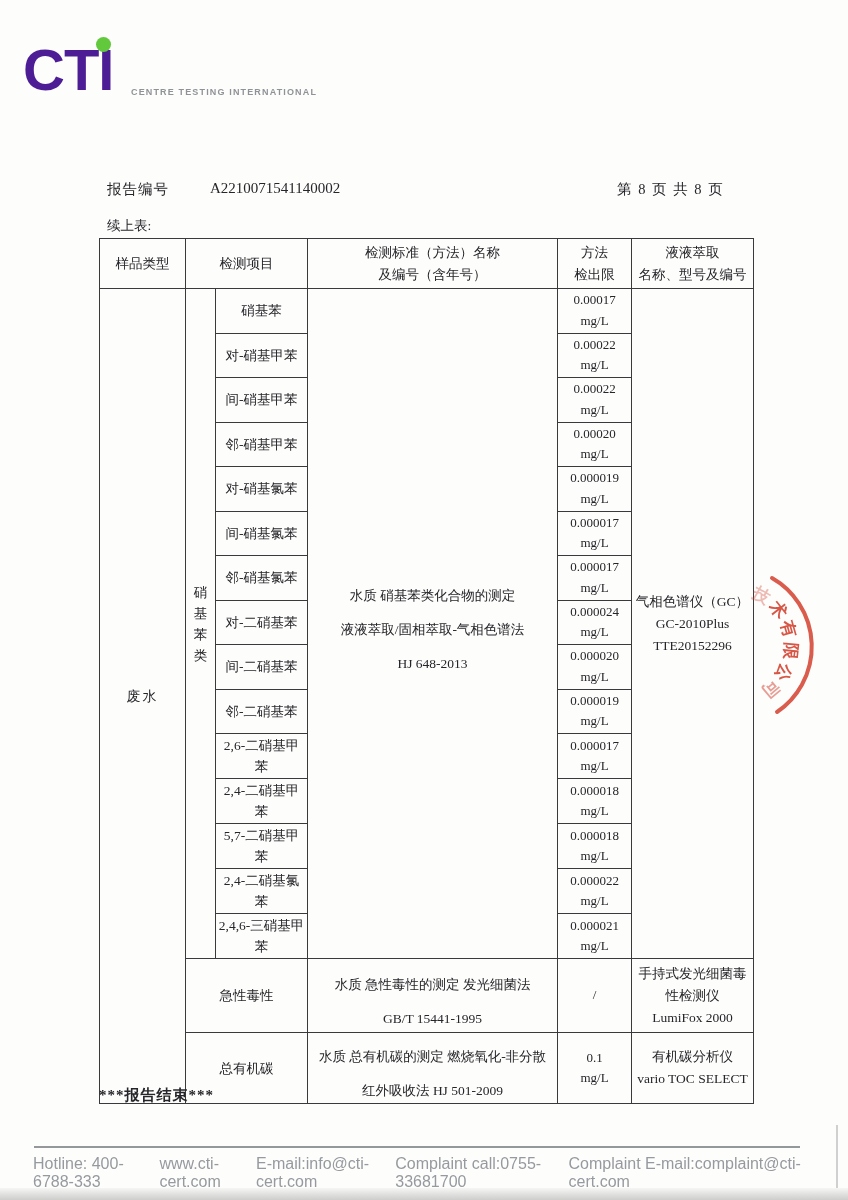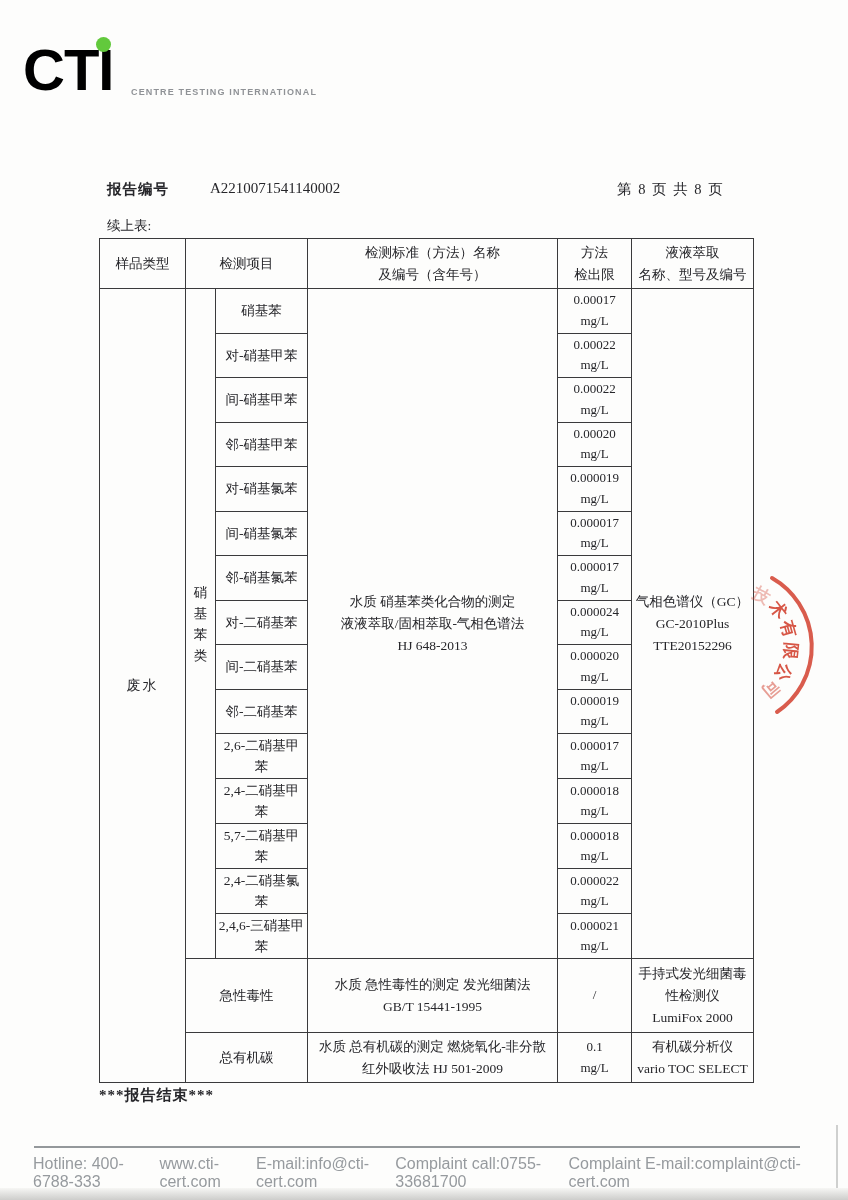--- a/index.html
+++ b/index.html
@@ -12,41 +12,41 @@
     overflow: hidden;
     background: #fdfdfc;
   }
 
   
   .logo { position: absolute; left: 0; top: 0; width: 400px; height: 120px; }
   .logo-cti {
     position: absolute; left: 23px; top: 40px;
     font-family: "Liberation Sans", sans-serif;
     font-size: 58px; font-weight: bold; letter-spacing: -1px;
-    color: #000000; line-height: 60px;
+    color: #4c1d95; line-height: 60px;
   }
   .logo-dot {
     position: absolute; left: 96px; top: 37px;
     width: 15px; height: 15px; border-radius: 50%;
   }
   .logo-cn {
     position: absolute; left: 130px; top: 44px;
     font-family: "Liberation Sans", sans-serif;
     font-size: 31px; font-weight: 600; letter-spacing: 9px;
     color: #85888d; line-height: 34px; white-space: nowrap;
   }
   .logo-en {
     position: absolute; left: 131px; top: 87px;
     font-family: "Liberation Sans", sans-serif;
     font-size: 9px; font-weight: 600; letter-spacing: 1.15px;
     color: #8f9296; white-space: nowrap;
   }
 
   
-  .meta-label { position: absolute; left: 107px; top: 180px; font-size: 14.5px; letter-spacing: 1px; font-weight: bold; }
+  .meta-label { position: absolute; left: 107px; top: 180px; font-size: 14.5px; letter-spacing: 1px; }
   .meta-value { position: absolute; left: 210px; top: 180px; font-size: 15px; }
   .meta-page  { position: absolute; left: 617px; top: 180px; font-size: 14.5px; letter-spacing: 1.5px; }
   .continued  { position: absolute; left: 107px; top: 217px; font-size: 13.5px; }
 
   
   table.report {
     position: absolute; left: 99px; top: 238px;
     width: 654px; height: 844px;
     border-collapse: collapse; table-layout: fixed;
     font-size: 13.5px;
@@ -60,21 +60,21 @@
   }
   table.report { border: 1.5px solid #333; }
   tr.hrow { height: 50px; }
   tr.hrow th { font-size: 13.5px; line-height: 22px; }
   tr.nr { height: 44.5px; }
   tr.xr1 { height: 74px; }
   tr.xr2 { height: 50px; }
   td.c-sample { font-size: 14px; letter-spacing: 2px; }
   td.c-cat { word-break: break-all; line-height: 30px; font-size: 13.5px; padding: 0 7px; }
   td.c-item { word-break: break-all; line-height: 20px; }
-  td.c-method div { line-height: 22px; }
+  td.c-method div { line-height: 22px; margin-top: 12px; }
   td.c-limit { font-size: 13px; }
   td.c-limit div { line-height: 20.5px; }
   td.c-inst div { line-height: 22px; }
 
   .report-end {
     position: absolute; left: 99px; top: 1086px; width: 654px;
     font-size: 15px; font-weight: 600; letter-spacing: 1px;
   }
 
   

